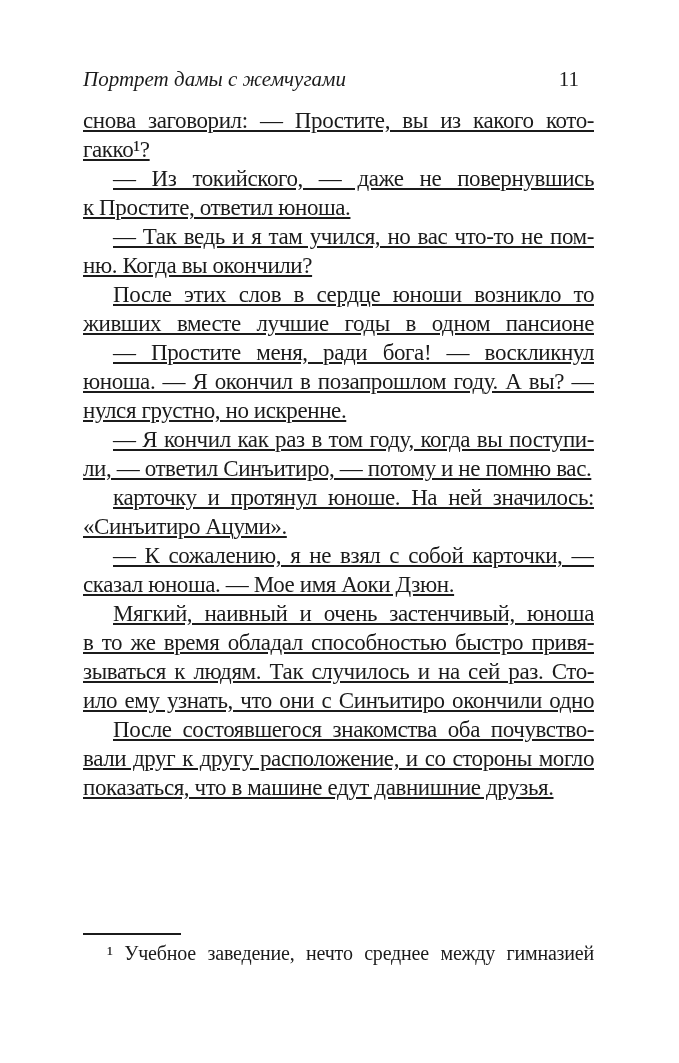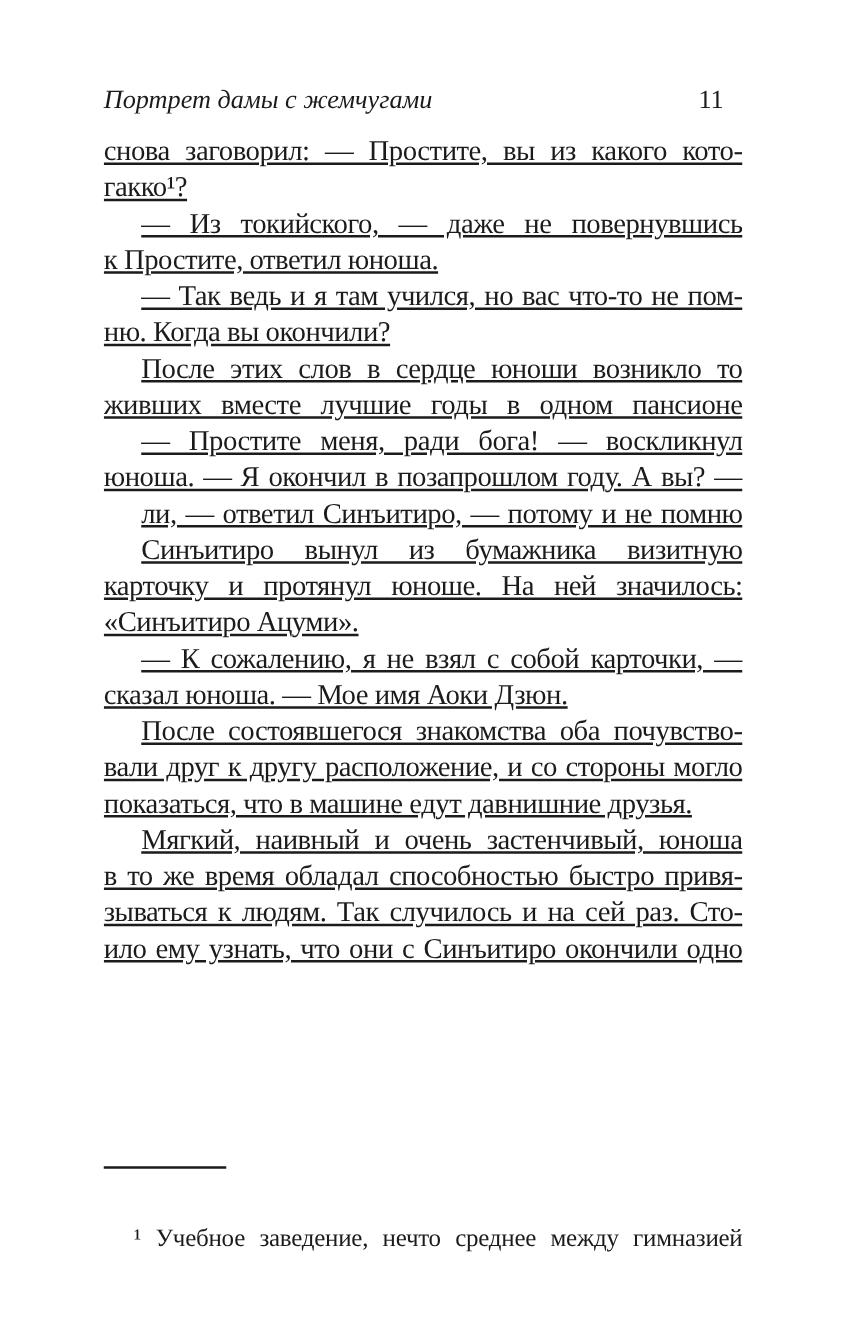--- a/index.html
+++ b/index.html
@@ -72,21 +72,20 @@
     position: absolute;
     left: 83px;
     width: 511px;
     top: 941px;
     font-size: 20px;
     line-height: 24px;
     letter-spacing: -0.2px;
   }
   .footnote .line {
     height: 24px;
-    margin-top: 38px;
   }
   .footnote .para.indent .line:first-child {
     text-indent: 24px;
   }
 </style>
 </head>
 <body>
 
 <div class="page">
 
@@ -108,43 +107,44 @@
         <div class="line">— Так ведь и я там учился, но вас что-то не пом-</div>
         <div class="line last">ню. Когда вы окончили?</div>
       </div>
       <div class="para indent">
         <div class="line">После этих слов в сердце юноши возникло то</div>
         <div class="line">живших вместе лучшие годы в одном пансионе</div>
       </div>
       <div class="para indent">
         <div class="line">— Простите меня, ради бога! — воскликнул</div>
         <div class="line">юноша. — Я окончил в позапрошлом году. А вы? —</div>
+        <div class="line last">нулся грустно, но искренне.</div>
       </div>
       <div class="para indent">
+        <div class="line">— Я кончил как раз в том году, когда вы поступи-</div>
         <div class="line last">ли, — ответил Синъитиро, — потому и не помню вас.</div>
       </div>
       <div class="para indent">
-        <div class="line">Синъитиро вынул из бумажника визитную</div>
         <div class="line">карточку и протянул юноше. На ней значилось:</div>
         <div class="line last">«Синъитиро Ацуми».</div>
       </div>
       <div class="para indent">
         <div class="line">— К сожалению, я не взял с собой карточки, —</div>
         <div class="line last">сказал юноша. — Мое имя Аоки Дзюн.</div>
       </div>
       <div class="para indent">
-        <div class="line">После состоявшегося знакомства оба почувство-</div>
-        <div class="line">вали друг к другу расположение, и со стороны могло</div>
-        <div class="line last">показаться, что в машине едут давнишние друзья.</div>
-      </div>
-      <div class="para indent">
         <div class="line">Мягкий, наивный и очень застенчивый, юноша</div>
         <div class="line">в то же время обладал способностью быстро привя-</div>
         <div class="line">зываться к людям. Так случилось и на сей раз. Сто-</div>
         <div class="line">ило ему узнать, что они с Синъитиро окончили одно</div>
+      </div>
+      <div class="para indent">
+        <div class="line">После состоявшегося знакомства оба почувство-</div>
+        <div class="line">вали друг к другу расположение, и со стороны могло</div>
+        <div class="line last">показаться, что в машине едут давнишние друзья.</div>
       </div>
     </div>
 
   <div class="footnote-rule"></div>
 
   <div class="footnote">
       <div class="para indent">
         <div class="line">¹ Учебное заведение, нечто среднее между гимназией</div>
       </div>
     </div>

